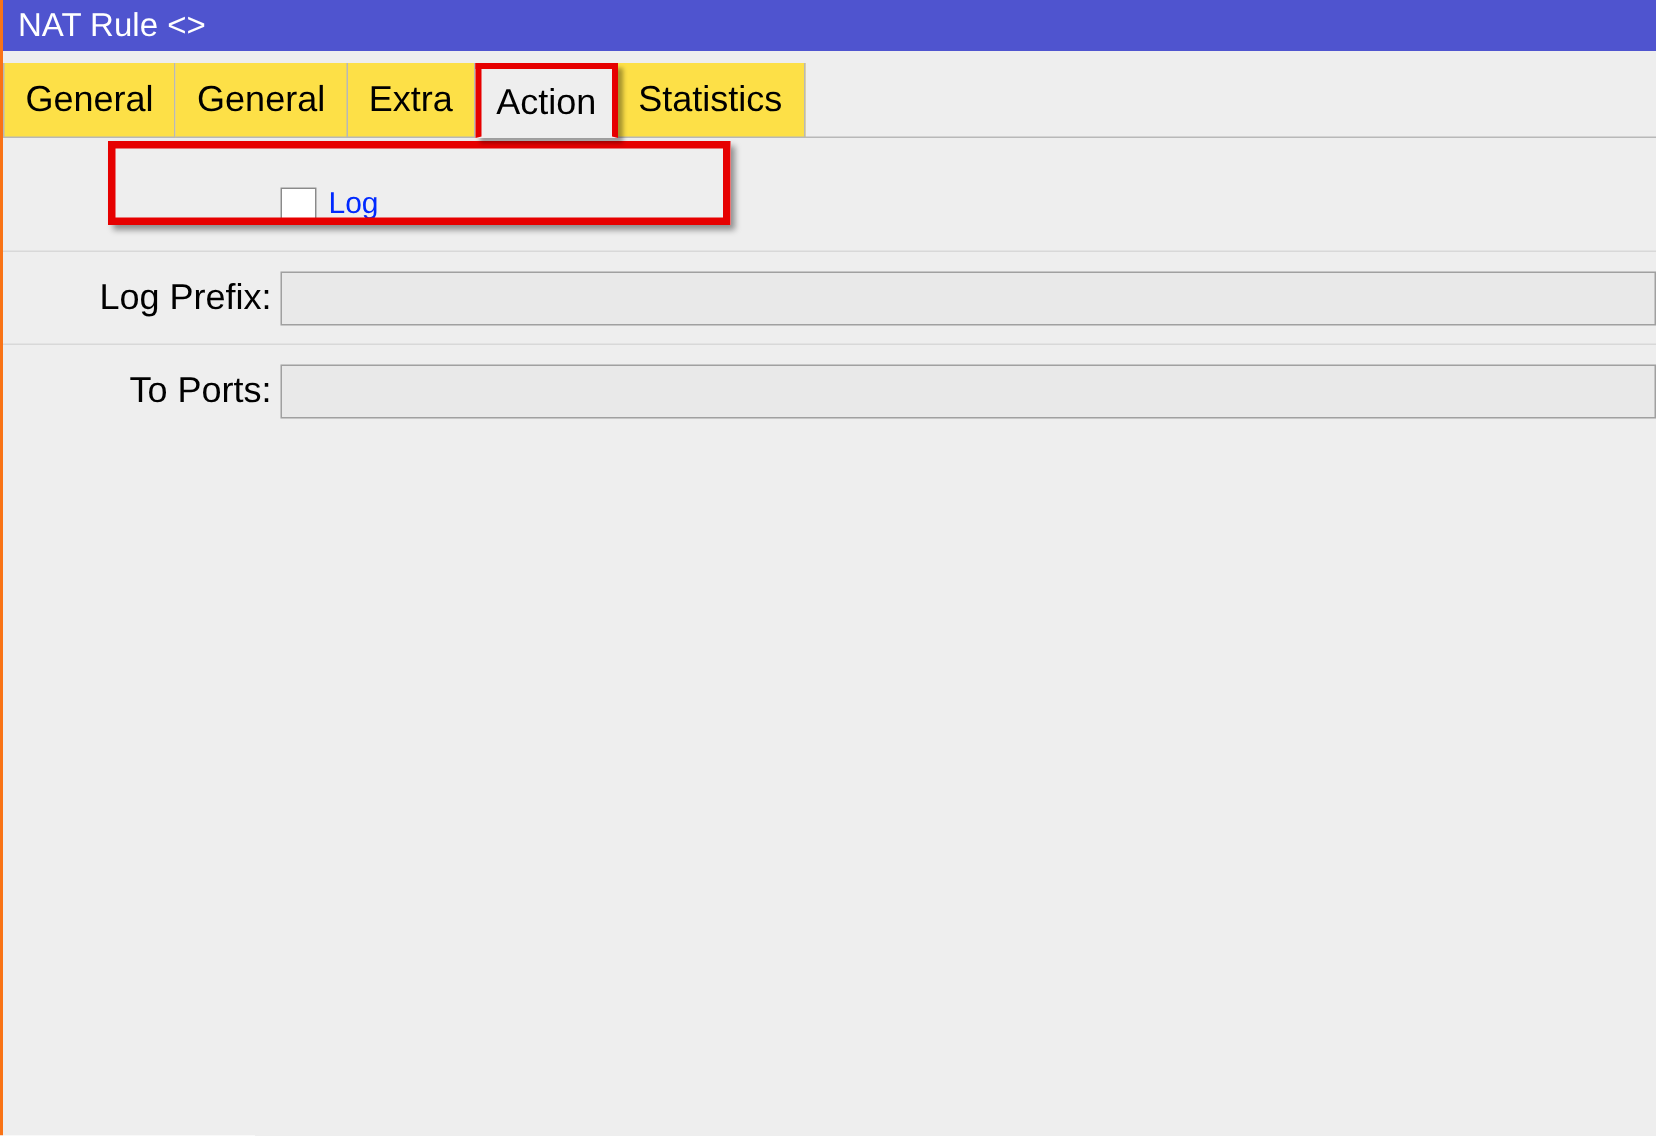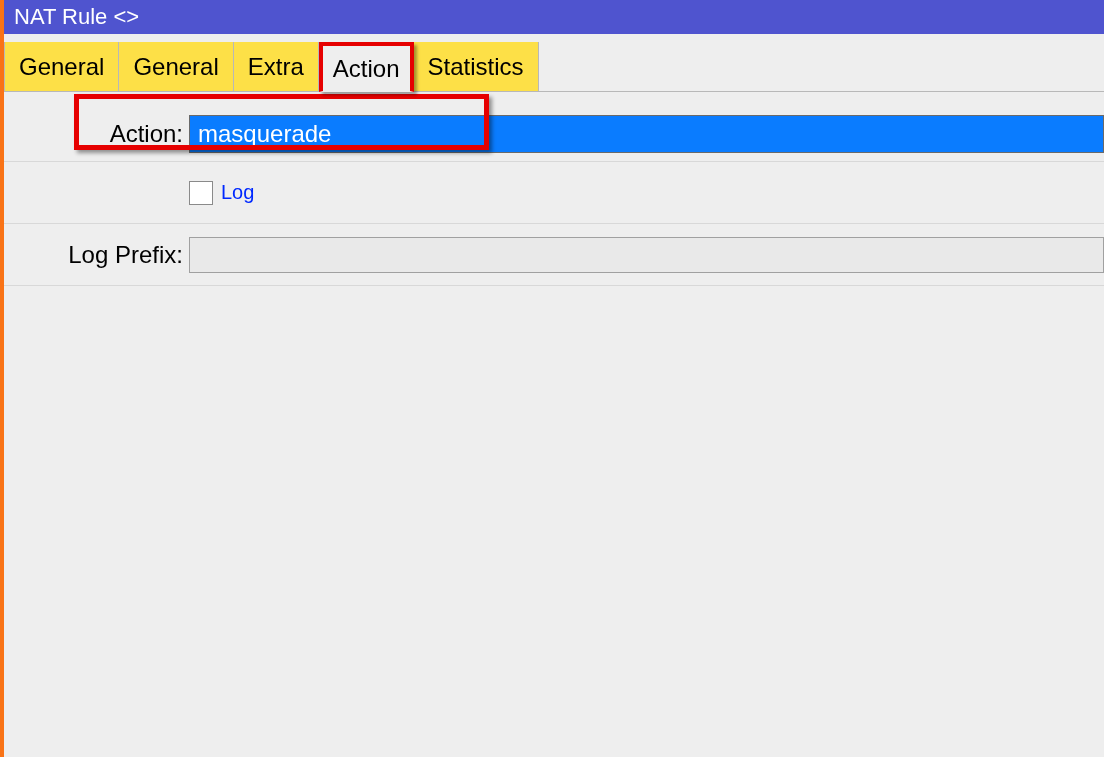--- a/index.html
+++ b/index.html
@@ -7,21 +7,21 @@
     margin: 0; padding: 0;
     width: 1104px; height: 757px;
     font-family: Arial, Helvetica, sans-serif;
     background: #ffffff;
     overflow: hidden;
   }
   .window {
     position: relative;
     width: 1104px; height: 757px;
     background: #ffffff;
-    border-left: 4px solid #f97316;
+    border-left: 2px solid #f97316;
   }
   .titlebar {
     height: 34px;
     background: #4f54cf;
     color: #ffffff;
     display: flex;
     align-items: center;
     padding: 0 10px;
     font-size: 22px;
     font-weight: 400;
@@ -148,42 +148,42 @@
     <div class="tabbar">
       <div class="tab">General</div>
       <div class="tab">General</div>
       <div class="tab">Extra</div>
       <div class="tab active tab-hl">Action</div>
       <div class="tab">Statistics</div>
     </div>
 
     <div class="form" style="position:relative;">
 
-      <div class="row" style="height:56px;">
-        <div class="label-cell">Action:</div>
-        <div class="field-cell">
-          <div class="select-field">masquerade</div>
-        </div>
-      </div>
       <div class="action-row-hl" style="left:70px; top:2px; width:415px; height:56px;"></div>
 
       <div class="row">
         <div class="label-cell"></div>
         <div class="field-cell">
           <div class="chk-wrap">
             <span class="chk"></span>
             <span class="chk-label">Log</span>
           </div>
         </div>
       </div>
 
       <div class="row">
         <div class="label-cell">Log Prefix:</div>
         <div class="field-cell">
           <input class="text-input" value="" style="">
         </div>
       </div>
 
+      <div class="row no-border">
+        <div class="label-cell">To Ports:</div>
+        <div class="field-cell">
+          <input class="text-input" value="" style="">
+        </div>
+      </div>
 
     </div>
 
   </div>
 </div>
 
 </body></html>

